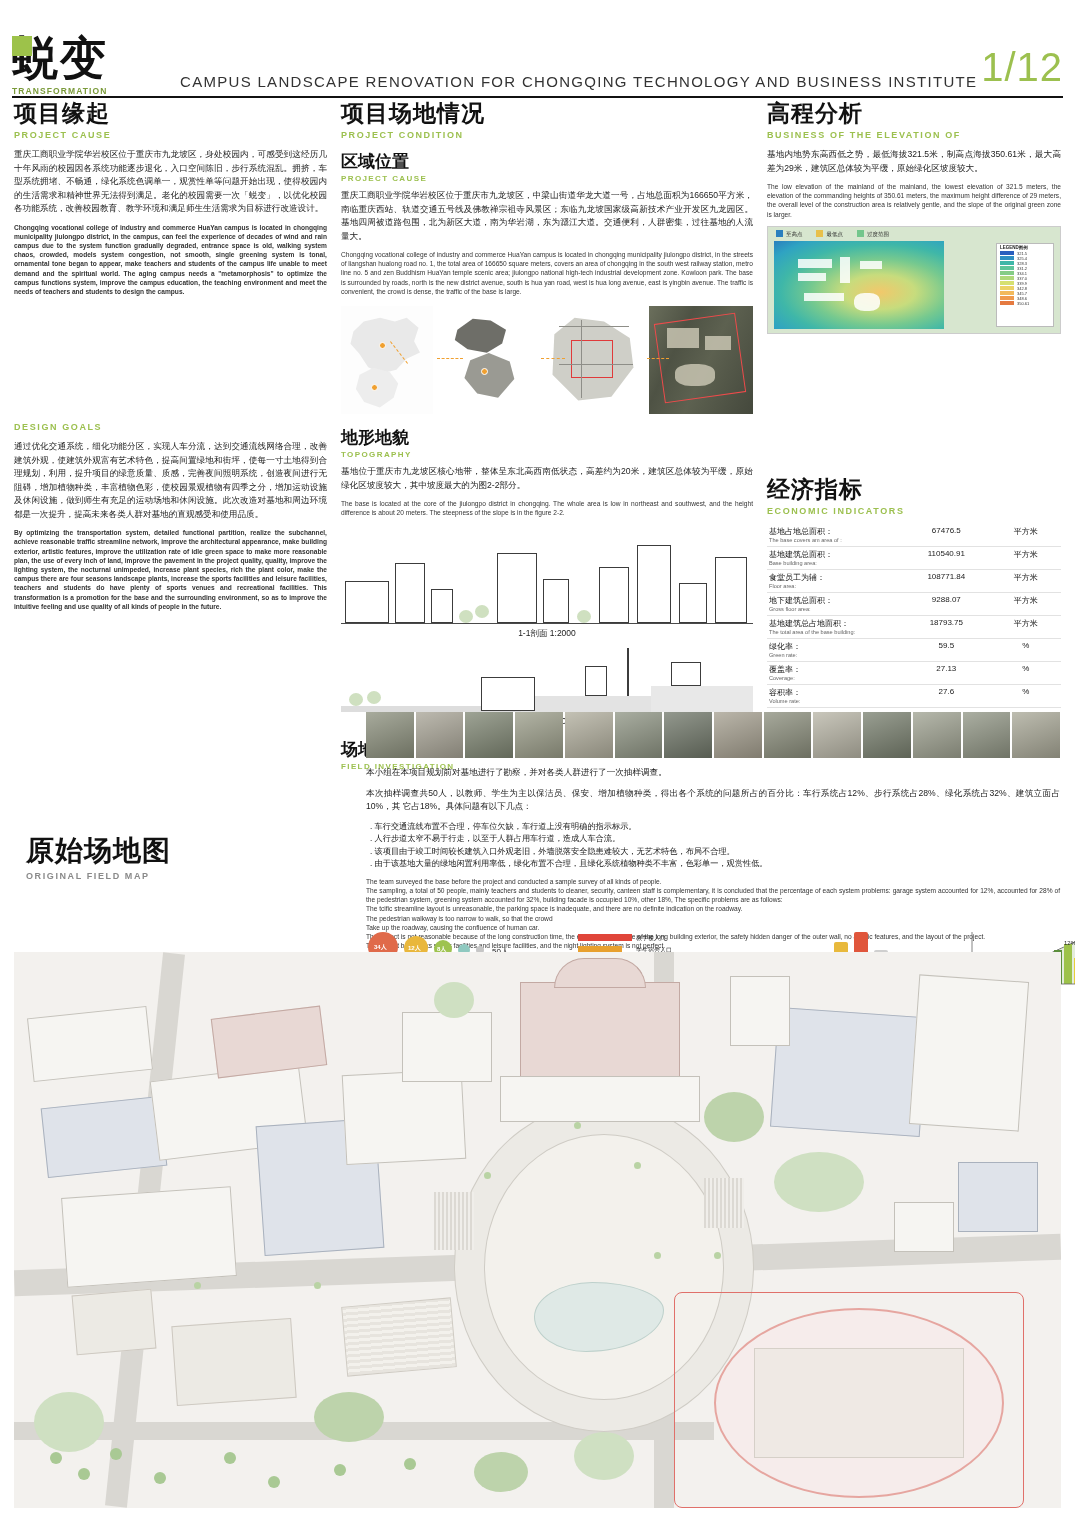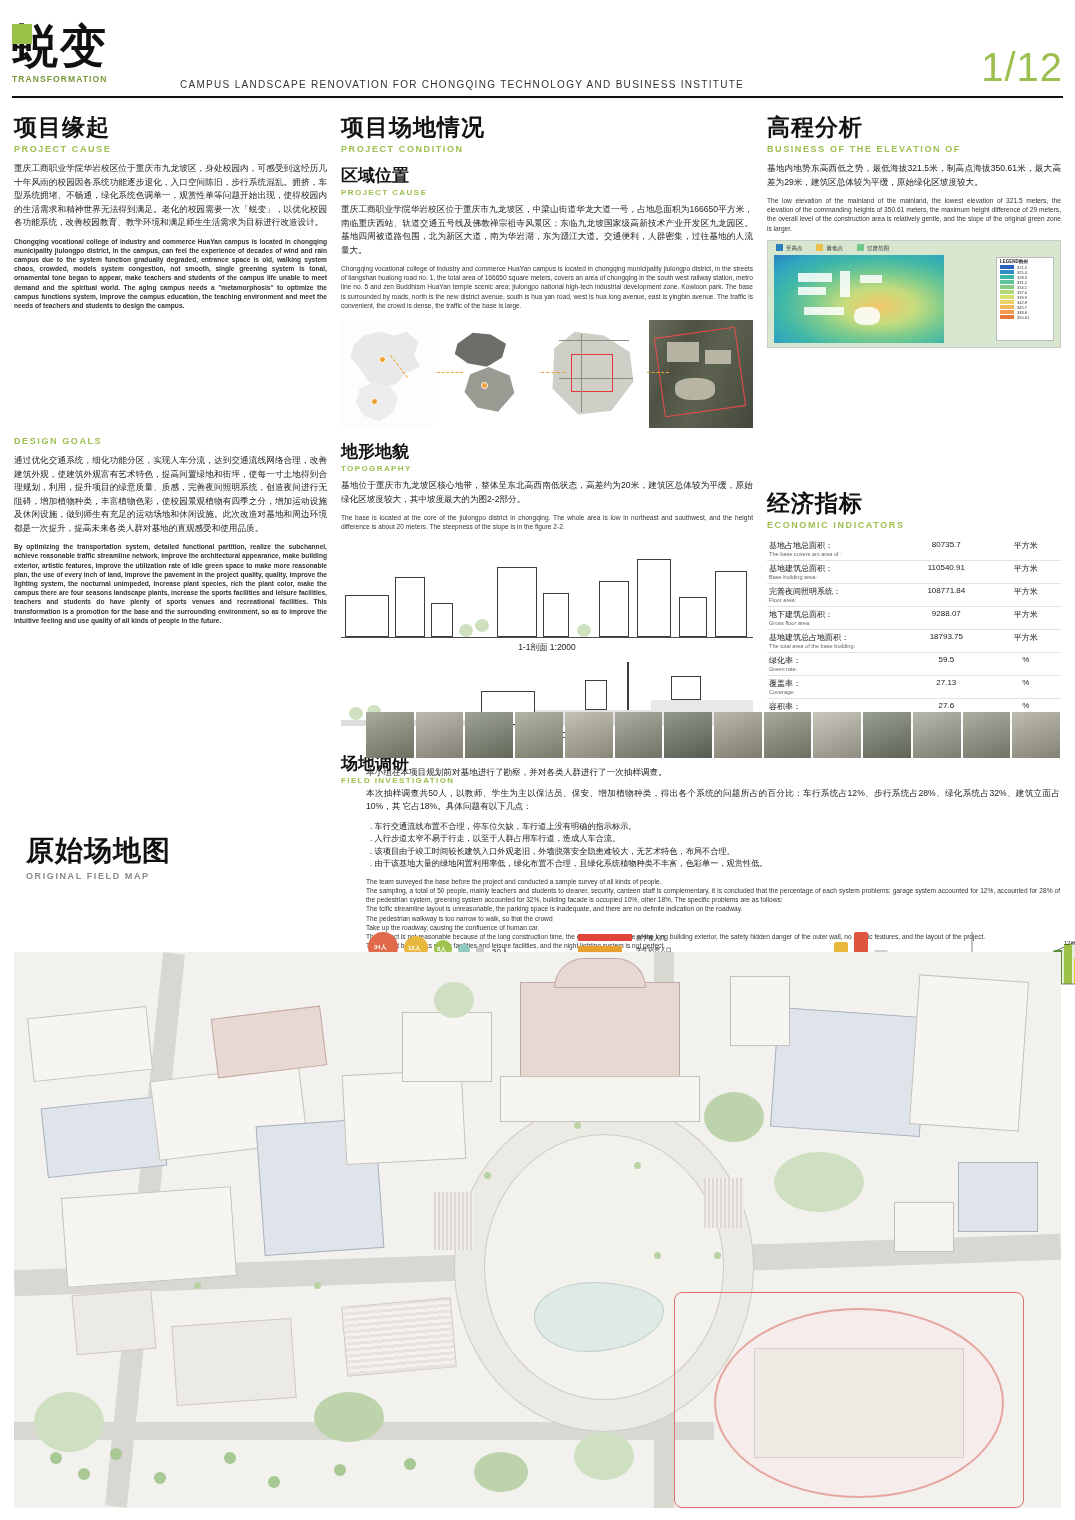--- a/index.html
+++ b/index.html
@@ -18,21 +18,21 @@
     position:relative;
     height:92px;
     border-bottom:2px solid #111;
     margin:6px 12px 0 12px;
     display:flex;
     align-items:flex-end;
   }
   .logo-block {
     position:relative;
     width:150px;
-    padding-bottom:12px;
+    padding-bottom:0;
   }
   .logo-cn {
     font-family:"DejaVu Sans", sans-serif;
     font-size:46px;
     font-weight:bold;
     letter-spacing:2px;
     line-height:52px;
     color:#111;
   }
   .logo-en {
@@ -54,36 +54,36 @@
     flex:1;
   }
   .title-cn {
     font-family:"DejaVu Sans", sans-serif;
     font-size:25px;
     font-weight:bold;
     letter-spacing:1px;
     color:#111;
   }
   .title-en {
-    font-size:10px;
+    font-size:15px;
     letter-spacing:1.3px;
     color:#333;
     margin-top:5px;
   }
   .page-num {
     font-size:40px;
     color:#9cc04f;
     font-weight:300;
     padding-bottom:6px;
     letter-spacing:1px;
   }
 
   
   .sheet { position:relative; padding:0 14px; }
-  .cols { display:flex; gap:14px; margin-top:14px; }
+  .cols { display:flex; gap:14px; }
   .col-a { width:314px; }
   .col-b { width:412px; }
   .col-c { width:295px; }
 
   h2.sec-cn {
     font-family:"DejaVu Sans", sans-serif;
     font-size:23px;
     font-weight:bold;
     margin:0;
     letter-spacing:1px;
@@ -425,34 +425,34 @@
       <h2 class="sec-cn">经济指标</h2>
       <div class="sec-en">ECONOMIC INDICATORS</div>
 
       <table class="econ">
         <tbody>
           <tr>
             <td class="lbl">
                 <span class="cnl">基地占地总面积：</span>
                 <span class="enl">The base covers am area of :</span>
               </td>
-            <td class="val">80735.7</td>
+            <td class="val">67476.5</td>
             <td class="unit">平方米</td>
           </tr>
           <tr>
             <td class="lbl">
                 <span class="cnl">基地建筑总面积：</span>
                 <span class="enl">Base building area:</span>
               </td>
             <td class="val">110540.91</td>
             <td class="unit">平方米</td>
           </tr>
           <tr>
             <td class="lbl">
-                <span class="cnl">完善夜间照明系统：</span>
+                <span class="cnl">食堂员工为辅：</span>
                 <span class="enl">Floor area:</span>
               </td>
             <td class="val">108771.84</td>
             <td class="unit">平方米</td>
           </tr>
           <tr>
             <td class="lbl">
                 <span class="cnl">地下建筑总面积：</span>
                 <span class="enl">Gross floor area:</span>
               </td>

